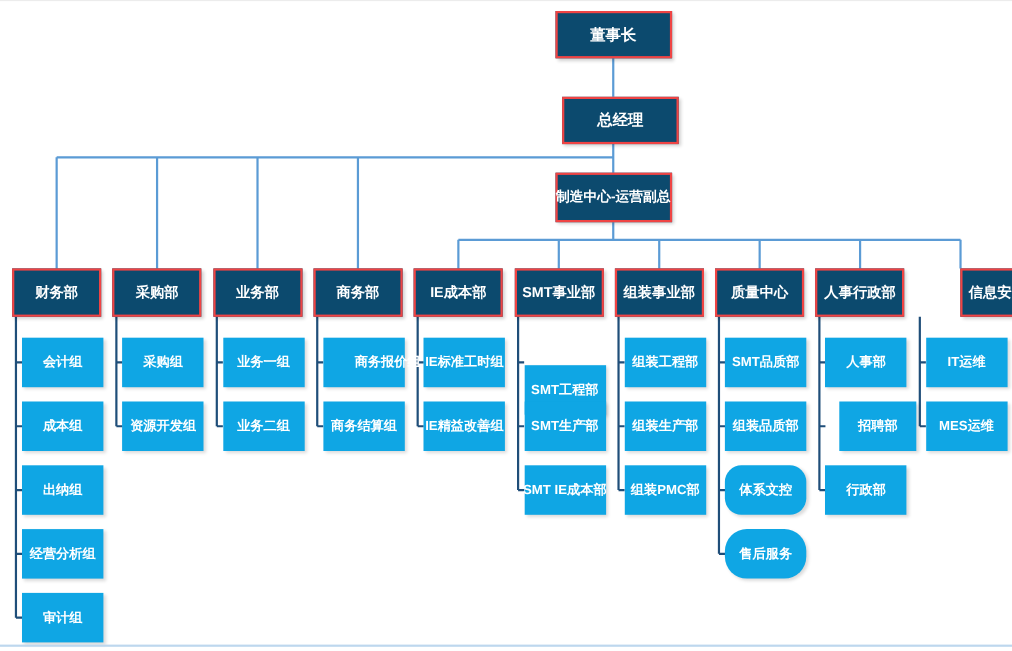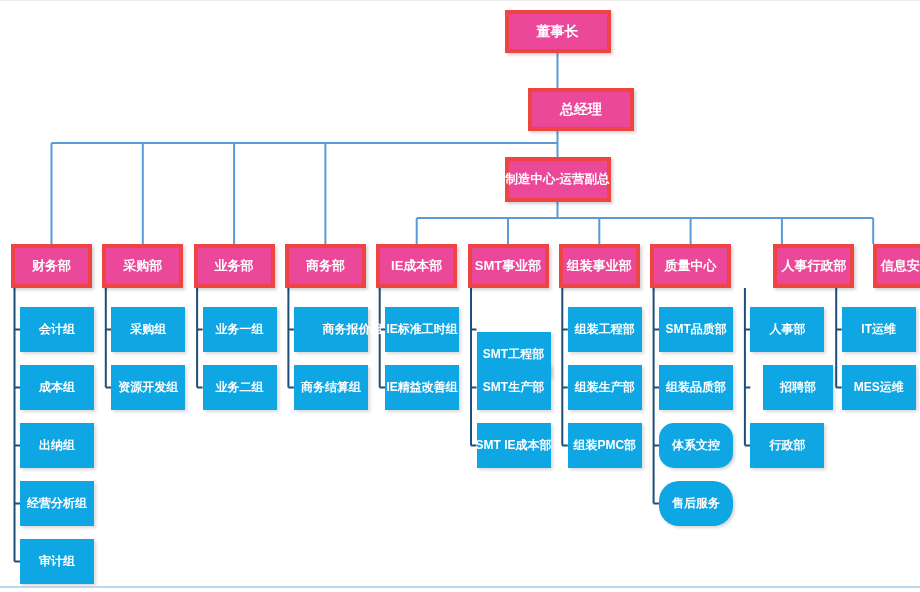--- a/index.html
+++ b/index.html
@@ -7,21 +7,21 @@
     position:relative;width:920px;height:592px;background:#ffffff;
     font-family:"Liberation Sans",sans-serif;overflow:hidden;
   }
   #lines{position:absolute;left:0;top:0;width:920px;height:592px;pointer-events:none;}
   .box{
     position:absolute;display:flex;align-items:center;justify-content:center;
     color:#ffffff;font-weight:bold;text-align:center;white-space:nowrap;
     box-sizing:border-box;line-height:1.1;
   }
   .dark{
-    background:#ec4899;border:4px solid #ef4444;
+    background:#0c4a6e;border:2px solid #ef4444;
     box-shadow:2px 2px 3px rgba(0,0,0,.18);
     font-size:13px;
   }
   .top{font-size:14px;}
   .vp{font-size:12.5px;}
   .light{
     background:#0FA6E4;
     box-shadow:2px 2px 3px rgba(0,0,0,.15);
     font-size:12px;
   }
@@ -32,21 +32,21 @@
 <body>
 
 <div id="canvas">
   <div id="top-hairline"></div>
   <svg id="lines" width="920" height="592" viewBox="0 0 920 592">
       <path d="M557.5,53 V88 M557.5,131 V157 M557.5,202 V218 M51.5,143 H557.5 M51.5,143 V244 M142.8,143 V244 M234.1,143 V244 M325.4,143 V244 M416.7,218 H873.1999999999999 M416.7,218 V244 M508,218 V244 M599.3,218 V244 M690.6,218 V244 M781.9,218 V244 M873.1999999999999,218 V244 " stroke="#5B9BD5" stroke-width="2" fill="none"></path>
       <path d="M14.5,288 V561.5 M14.5,329.5 H20 M14.5,387.5 H20 M14.5,445.5 H20 M14.5,503.5 H20 M14.5,561.5 H20 M105.8,288 V387.5 M105.8,329.5 H111.3 M105.8,387.5 H111.3 M197.1,288 V387.5 M197.1,329.5 H202.6 M197.1,387.5 H202.6 M288.4,288 V387.5 M288.4,329.5 H293.9 M288.4,387.5 H293.9 M379.7,288 V387.5 M379.7,329.5 H385.2 M379.7,387.5 H385.2 M471,288 V445.5 M471,329.5 H476.5 M471,387.5 H476.5 M471,445.5 H476.5 M562.3,288 V445.5 M562.3,329.5 H567.8 M562.3,387.5 H567.8 M562.3,445.5 H567.8 M653.6,288 V503.5 M653.6,329.5 H659.1 M653.6,387.5 H659.1 M653.6,445.5 H659.1 M653.6,503.5 H659.1 M744.9,288 V445.5 M744.9,329.5 H750.4 M744.9,387.5 H750.4 M744.9,445.5 H750.4 M836.1999999999999,288 V387.5 M836.1999999999999,329.5 H841.6999999999999 M836.1999999999999,387.5 H841.6999999999999 " stroke="#1F4E79" stroke-width="2" fill="none"></path>
     </svg>
   <div id="boxes">
       <div class="box dark top" style="left: 504.5px; top: 10px; width: 106px; height: 43px;">董事长</div>
-      <div class="box dark top" style="left: 528px; top: 88px; width: 106px; height: 43px;">总经理</div>
+      <div class="box dark top" style="left: 511px; top: 88px; width: 106px; height: 43px;">总经理</div>
       <div class="box dark top vp" style="left: 504.5px; top: 157px; width: 106px; height: 45px;">制造中心-运营副总</div>
       <div class="box dark" style="left: 11px; top: 244px; width: 81px; height: 44px;">财务部</div>
       <div class="box light" style="left: 20px; top: 307px; width: 74px; height: 45px;">会计组</div>
       <div class="box light" style="left: 20px; top: 365px; width: 74px; height: 45px;">成本组</div>
       <div class="box light" style="left: 20px; top: 423px; width: 74px; height: 45px;">出纳组</div>
       <div class="box light" style="left: 20px; top: 481px; width: 74px; height: 45px;">经营分析组</div>
       <div class="box light" style="left: 20px; top: 539px; width: 74px; height: 45px;">审计组</div>
       <div class="box dark" style="left: 102.3px; top: 244px; width: 81px; height: 44px;">采购部</div>
       <div class="box light" style="left: 111.3px; top: 307px; width: 74px; height: 45px;">采购组</div>
       <div class="box light" style="left: 111.3px; top: 365px; width: 74px; height: 45px;">资源开发组</div>
@@ -65,21 +65,21 @@
       <div class="box light" style="left: 476.5px; top: 423px; width: 74px; height: 45px;">SMT IE成本部</div>
       <div class="box dark" style="left: 558.8px; top: 244px; width: 81px; height: 44px;">组装事业部</div>
       <div class="box light" style="left: 567.8px; top: 307px; width: 74px; height: 45px;">组装工程部</div>
       <div class="box light" style="left: 567.8px; top: 365px; width: 74px; height: 45px;">组装生产部</div>
       <div class="box light" style="left: 567.8px; top: 423px; width: 74px; height: 45px;">组装PMC部</div>
       <div class="box dark" style="left: 650.1px; top: 244px; width: 81px; height: 44px;">质量中心</div>
       <div class="box light" style="left: 659.1px; top: 307px; width: 74px; height: 45px;">SMT品质部</div>
       <div class="box light" style="left: 659.1px; top: 365px; width: 74px; height: 45px;">组装品质部</div>
       <div class="box light" style="left: 659.1px; top: 423px; width: 74px; height: 45px; border-radius: 15px;">体系文控</div>
       <div class="box light" style="left: 659.1px; top: 481px; width: 74px; height: 45px; border-radius: 20px;">售后服务</div>
-      <div class="box dark" style="left: 741.4px; top: 244px; width: 81px; height: 44px; margin-left: 32px;">人事行政部</div>
+      <div class="box dark" style="left: 741.4px; top: 244px; width: 81px; height: 44px;">人事行政部</div>
       <div class="box light" style="left: 750.4px; top: 307px; width: 74px; height: 45px; font-family: Liberation Serif, serif;">人事部</div>
       <div class="box light" style="left: 763px; top: 365px; width: 70px; height: 45px;">招聘部</div>
       <div class="box light" style="left: 750.4px; top: 423px; width: 74px; height: 45px;">行政部</div>
       <div class="box dark" style="left: 832.7px; top: 244px; width: 81px; height: 44px; margin-left: 40px;">信息安全部</div>
       <div class="box light" style="left: 841.7px; top: 307px; width: 74px; height: 45px;">IT运维</div>
       <div class="box light" style="left: 841.7px; top: 365px; width: 74px; height: 45px;">MES运维</div>
     </div>
   <div id="bottom-rule"></div>
 </div>
 

